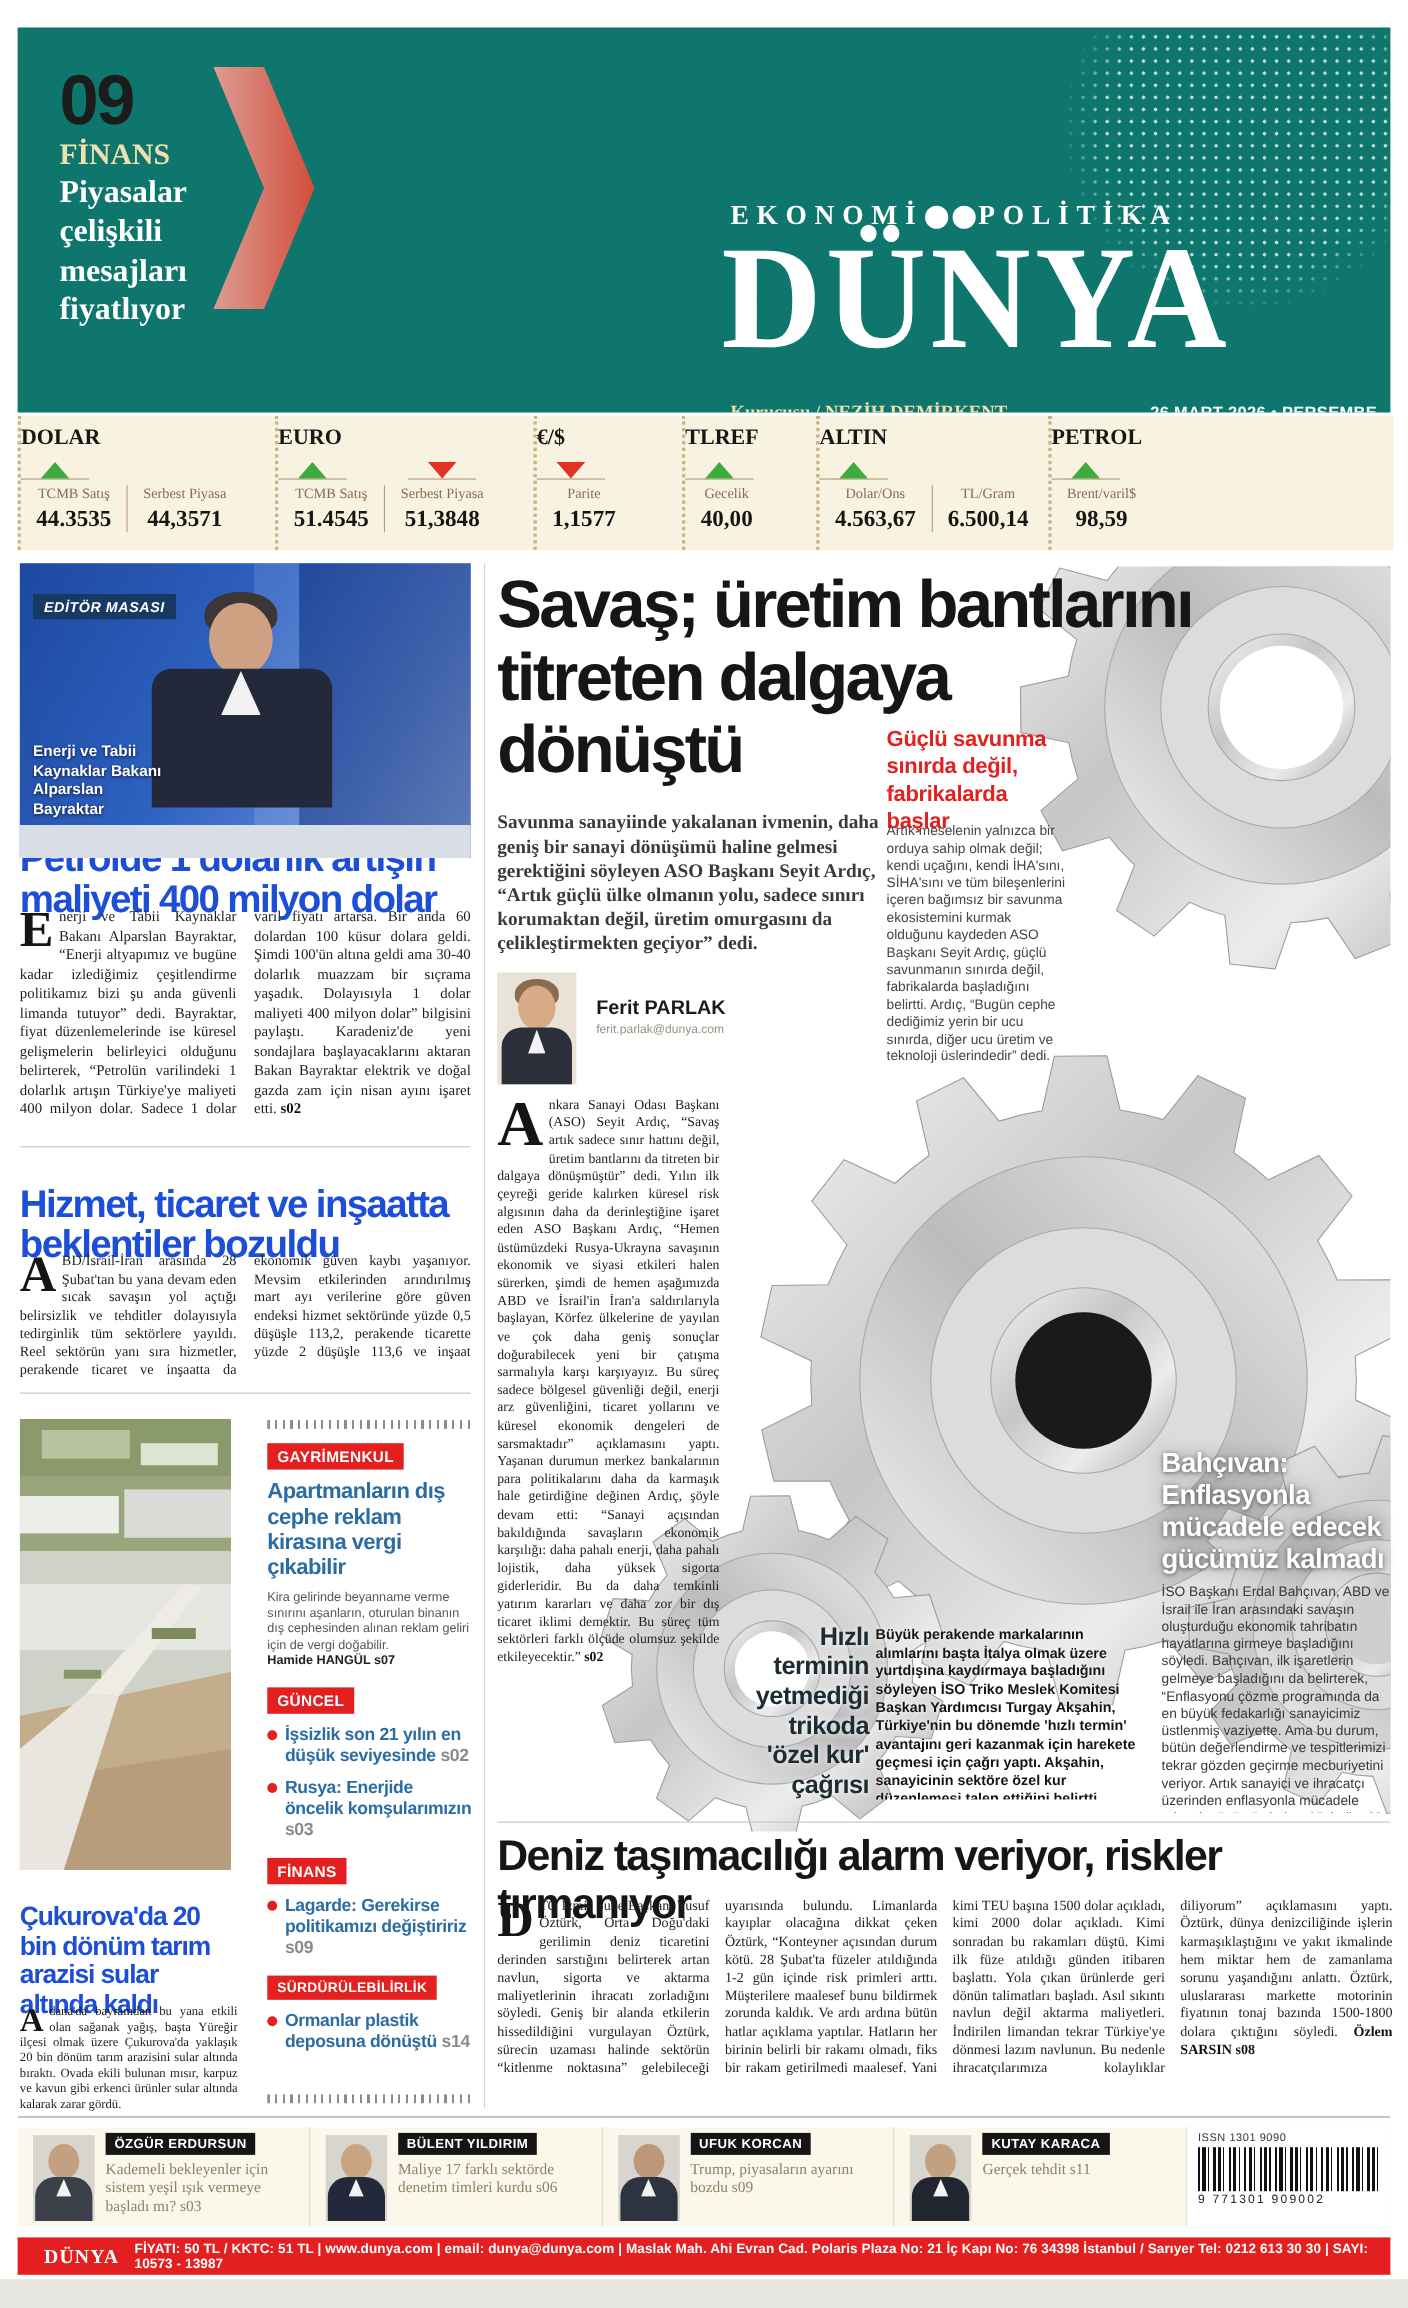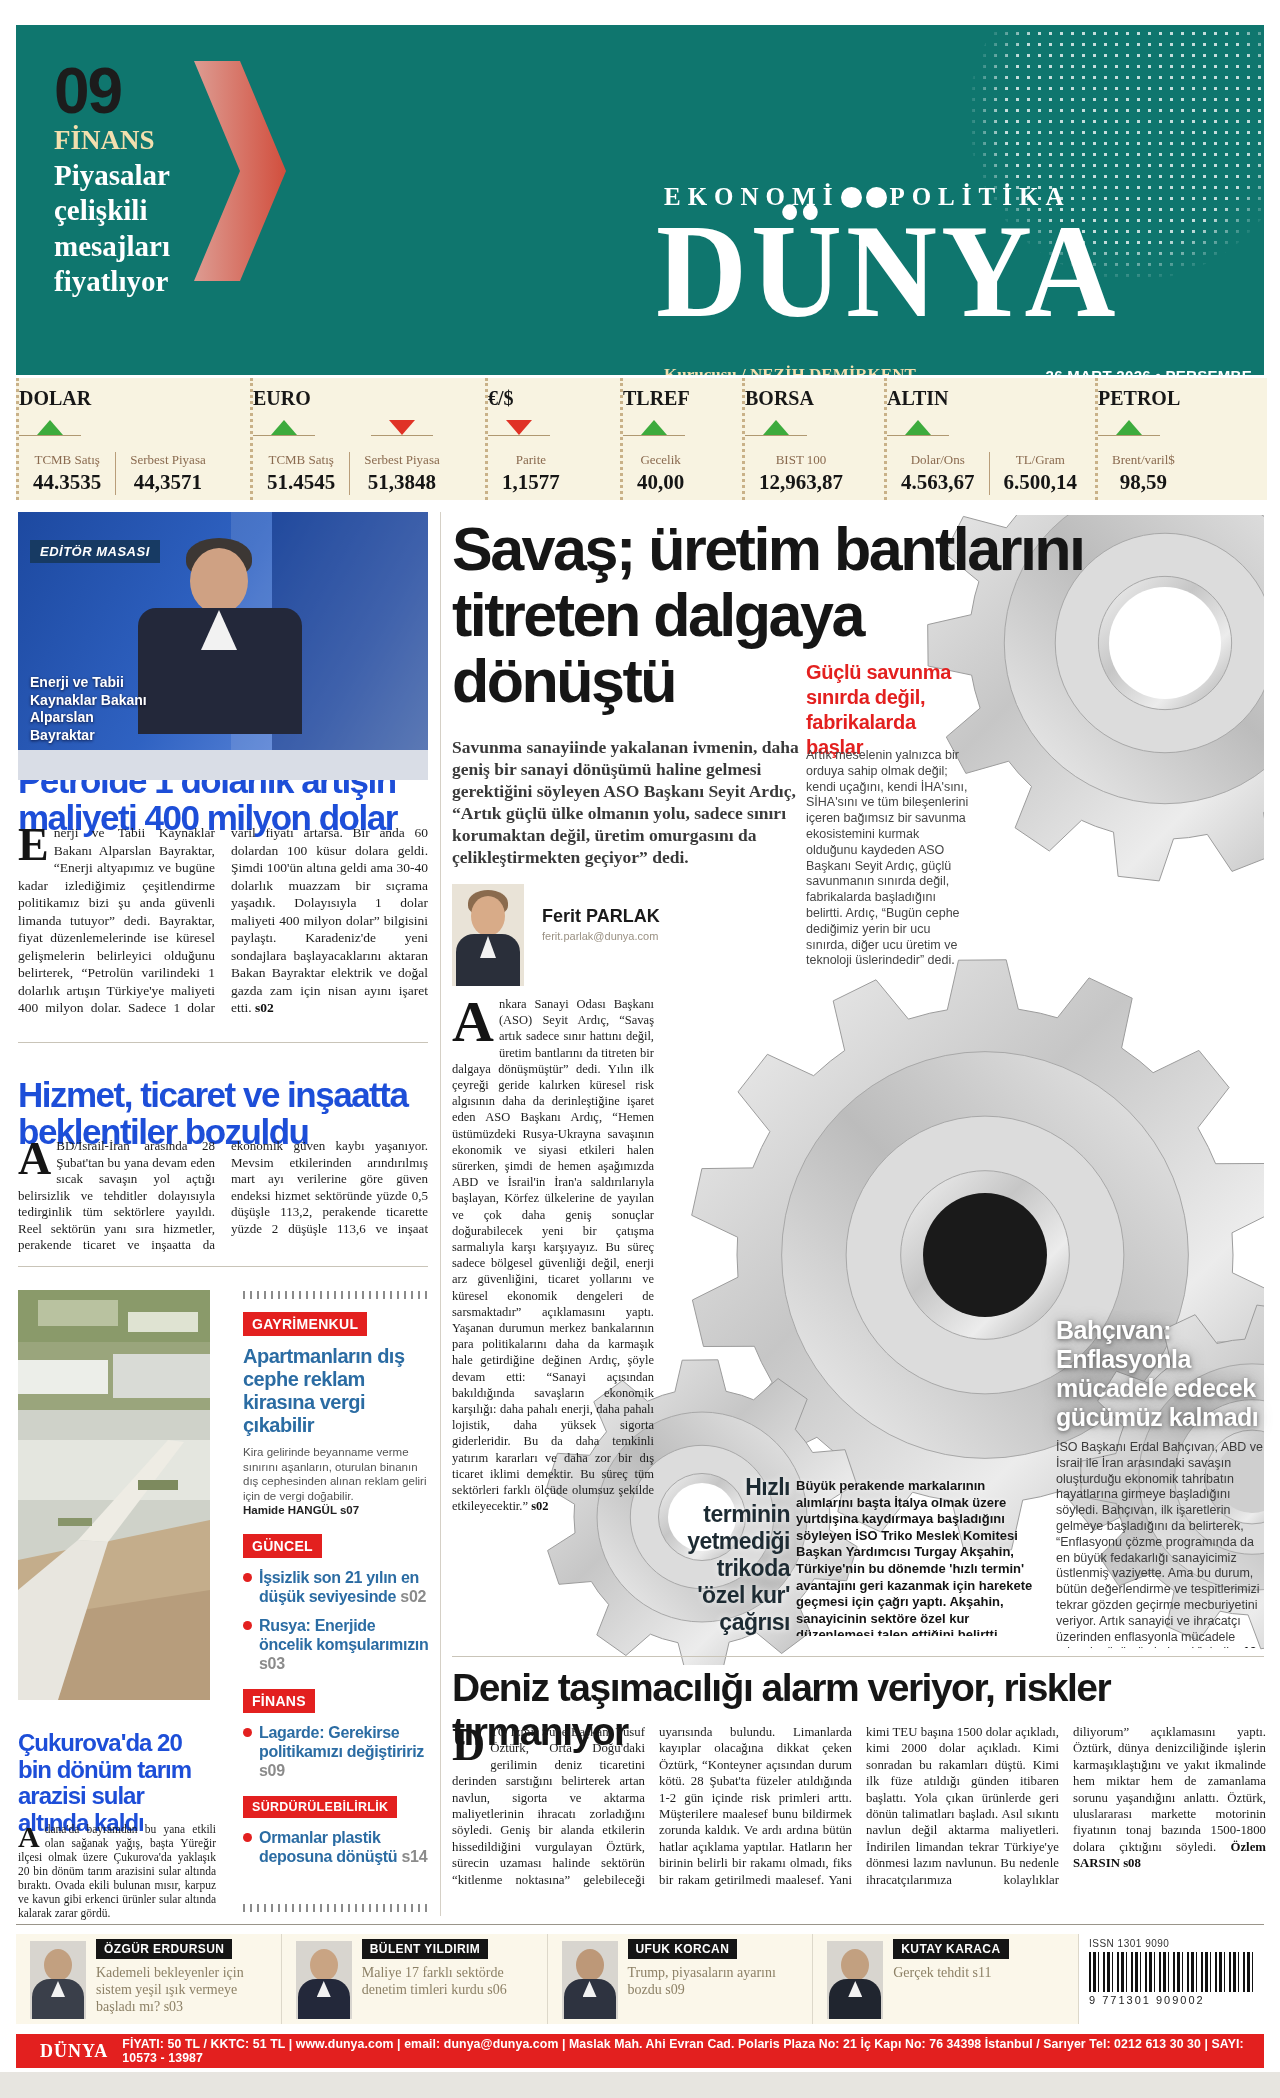--- a/index.html
+++ b/index.html
@@ -32,21 +32,21 @@
   
   #market-bar{left:16px;top:378px;width:1248px;height:122px;background:#f8f3e1;display:flex;
               border-left:3px dotted #c9b188;}
   .mk{position:relative;border-right:3px dotted #c9b188;display:flex;flex-direction:column;align-items:flex-start;padding-top:9px;box-sizing:border-box;}
   .mk-title{font-family:"Liberation Serif",serif;font-weight:900;font-size:20px;color:#171717;}
   .mk-arrows{display:flex;gap:56px;margin-top:6px;height:20px;align-items:flex-end;}
   .arr{width:62px;border-bottom:1px solid #b09871;display:flex;justify-content:center;}
   .tri{width:0;height:0;border-left:13px solid transparent;border-right:13px solid transparent;}
   .tri.up{border-bottom:15px solid #3dab3d;}
   .tri.down{border-top:15px solid #e03226;}
-  .mk-cols{display:flex;margin-top:16px;}
+  .mk-cols{display:flex;margin-top:5px;}
   .mk-col{padding:0 14px;text-align:center;}
   .mk-col + .mk-col{border-left:1px solid #b99d79;}
   .mk-label{font-family:"Liberation Serif",serif;font-size:13px;color:#8a6a4f;}
   .mk-value{font-family:"Liberation Serif",serif;font-weight:bold;font-size:21px;color:#151515;margin-top:2px;}
 
   
   .hr{position:absolute;height:1px;background:#c9c4b8;}
   .vline{position:absolute;width:1px;background:#d5d0c6;}
   .dashrule{position:absolute;height:8px;background:repeating-linear-gradient(90deg,#8b8b8b 0 2px,transparent 2px 7px);}
   .dropcap{float:left;font-family:"Liberation Serif",serif;font-weight:bold;color:#151515;
@@ -233,34 +233,20 @@
       <div class="mk-title">TLREF</div>
       <div class="mk-arrows">
           <span class="arr">
             <span class="tri up"></span>
           </span>
         </div>
       <div class="mk-cols">
           <div class="mk-col">
             <div class="mk-label">Gecelik</div>
             <div class="mk-value">40,00</div>
-          </div>
-        </div>
-    </div>
-    <div class="mk" style="width:142px;">
-      <div class="mk-title">BORSA</div>
-      <div class="mk-arrows">
-          <span class="arr">
-            <span class="tri up"></span>
-          </span>
-        </div>
-      <div class="mk-cols">
-          <div class="mk-col">
-            <div class="mk-label">BIST 100</div>
-            <div class="mk-value">12,963,87</div>
           </div>
         </div>
     </div>
     <div class="mk" style="width:211px;">
       <div class="mk-title">ALTIN</div>
       <div class="mk-arrows">
           <span class="arr">
             <span class="tri up"></span>
           </span>
         </div>

